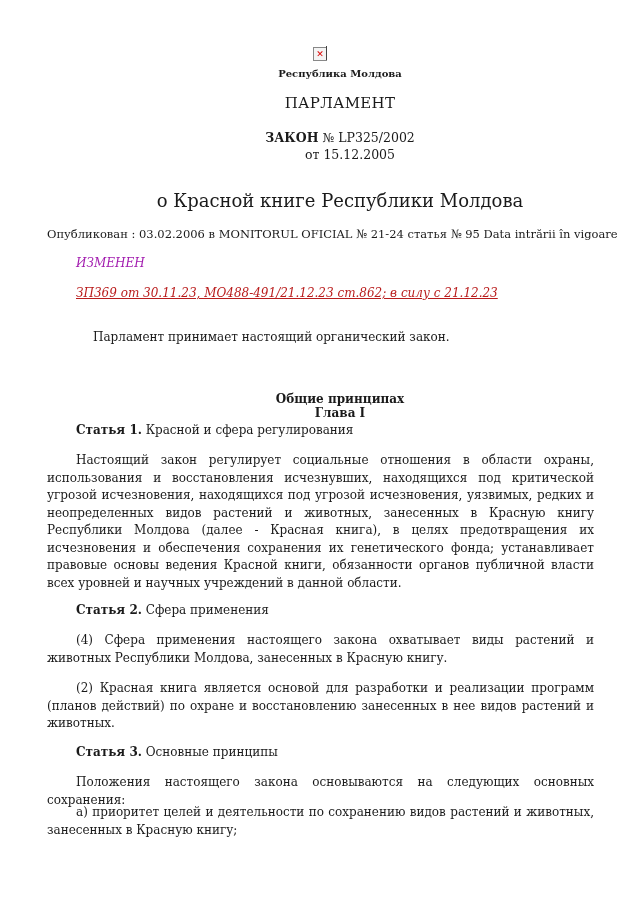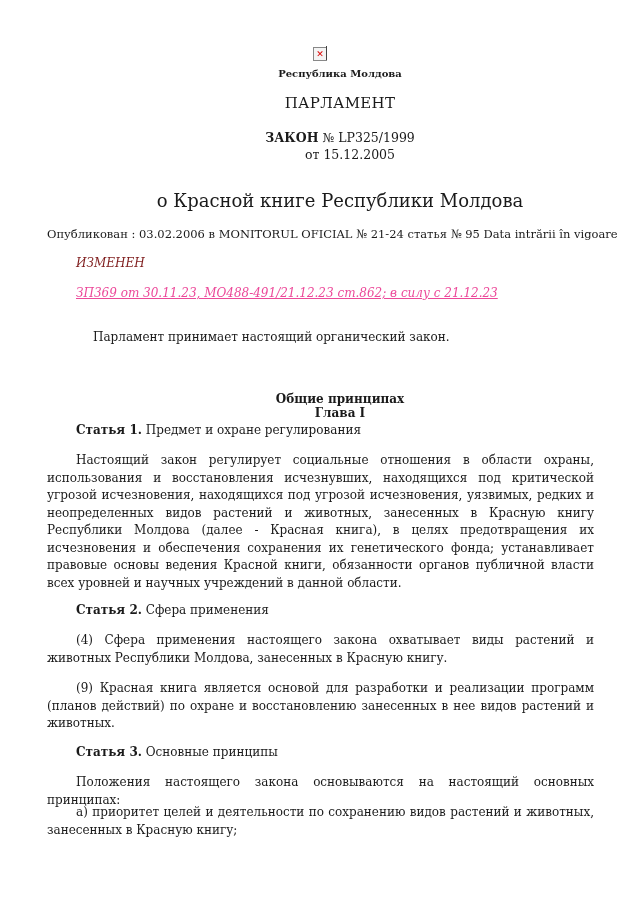--- a/index.html
+++ b/index.html
@@ -11,49 +11,49 @@
             background: #f4f4f4; font-family: "DejaVu Sans", sans-serif; font-size: 9px;
             line-height: 12px; text-align: center; color: #d00; font-weight: bold; }
   .emblem-edge { left: 326px; top: 46px; width: 1px; height: 14px; background: #444; }
   .republic { top: 68px; font-size: 10px; font-weight: bold; }
   .parliament { top: 94px; font-size: 15px; letter-spacing: 0.3px; }
   .law-no { top: 130px; font-size: 12.5px; }
   .law-no b { font-weight: bold; }
   .law-date { top: 147px; font-size: 12.5px; margin-left: 10px; }
   .title { top: 190px; font-size: 18px; font-weight: normal; }
   .published { left: 47px; top: 227px; font-size: 11.5px; white-space: nowrap; }
-  .amended { left: 76px; top: 256px; font-size: 12px; font-style: italic; color: #7f1d1d; }
-  .amend-link { left: 76px; top: 286px; font-size: 12px; font-style: italic; color: #ec4899;
+  .amended { left: 76px; top: 256px; font-size: 12px; font-style: italic; color: #a21caf; }
+  .amend-link { left: 76px; top: 286px; font-size: 12px; font-style: italic; color: #b91c1c;
                 text-decoration: underline; white-space: nowrap; }
   .p { left: 47px; width: 547px; font-size: 12px; line-height: 17.5px; text-align: justify; }
   .indent { text-indent: 29px; }
   .h { font-size: 12px; font-weight: bold; }
 </style>
 </head>
 <body>
 
 <div class="abs emblem">✕</div>
 <div class="abs emblem-edge"></div>
 
 <div class="abs center republic">Республика Молдова</div>
 <div class="abs center parliament">ПАРЛАМЕНТ</div>
-<div class="abs center law-no"><b>ЗАКОН</b><span> № LP325/1999</span></div>
+<div class="abs center law-no"><b>ЗАКОН</b><span> № LP325/2002</span></div>
 <div class="abs center law-date">от 15.12.2005</div>
 <div class="abs center title">о Красной книге Республики Молдова</div>
 
 <div class="abs published">Опубликован : 03.02.2006 в MONITORUL OFICIAL № 21-24 статья № 95 Data intrării în vigoare</div>
 <div class="abs amended">ИЗМЕНЕН</div>
 <a class="abs amend-link">ЗП369 от 30.11.23, МО488-491/21.12.23 ст.862; в силу с 21.12.23</a>
 
 <div class="abs p" style="top:329px;text-indent:46px;">Парламент принимает настоящий органический закон.</div>
 <div class="abs center h" style="top:361px;margin-top:45px;">Глава I</div>
 <div class="abs center h" style="top:392px;">Общие принципах</div>
 
-<div class="abs p indent" style="top:422px;"><b>Статья 1.</b><span> Предмет и охране регулирования</span></div>
+<div class="abs p indent" style="top:422px;"><b>Статья 1.</b><span> Красной и сфера регулирования</span></div>
 <div class="abs p indent" style="top:452px;">Настоящий закон регулирует социальные отношения в области охраны, использования и восстановления исчезнувших, находящихся под критической угрозой исчезновения, находящихся под угрозой исчезновения, уязвимых, редких и неопределенных видов растений и животных, занесенных в Красную книгу Республики Молдова (далее - Красная книга), в целях предотвращения их исчезновения и обеспечения сохранения их генетического фонда; устанавливает правовые основы ведения Красной книги, обязанности органов публичной власти всех уровней и научных учреждений в данной области.</div>
 
 <div class="abs p indent" style="top:602px;"><b>Статья 2.</b><span> Сфера применения</span></div>
 <div class="abs p indent" style="top:632px;">(4) Сфера применения настоящего закона охватывает виды растений и животных Республики Молдова, занесенных в Красную книгу.</div>
-<div class="abs p indent" style="top:680px;">(9) Красная книга является основой для разработки и реализации программ (планов действий) по охране и восстановлению занесенных в нее видов растений и животных.</div>
+<div class="abs p indent" style="top:680px;">(2) Красная книга является основой для разработки и реализации программ (планов действий) по охране и восстановлению занесенных в нее видов растений и животных.</div>
 
 <div class="abs p indent" style="top:744px;"><b>Статья 3.</b><span> Основные принципы</span></div>
-<div class="abs p indent" style="top:774px;">Положения настоящего закона основываются на настоящий основных принципах:</div>
+<div class="abs p indent" style="top:774px;">Положения настоящего закона основываются на следующих основных сохранения:</div>
 <div class="abs p indent" style="top:804px;">а) приоритет целей и деятельности по сохранению видов растений и животных, занесенных в Красную книгу;</div>
 
 </body></html>

